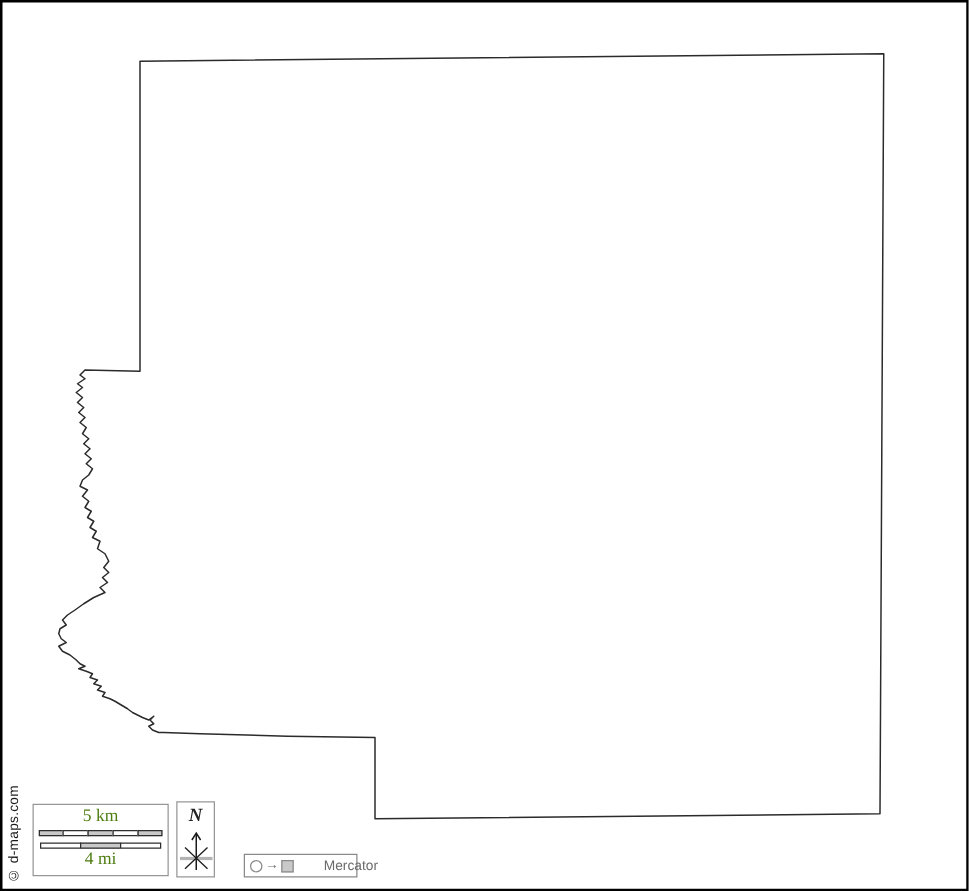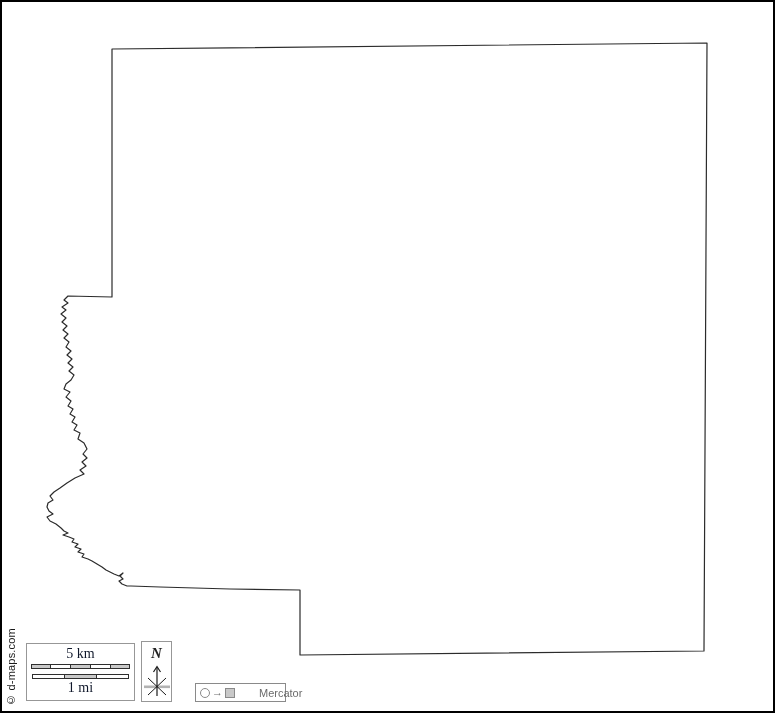--- a/index.html
+++ b/index.html
@@ -38,21 +38,21 @@
     left: 26px; top: 643px;
     width: 109px; height: 58px;
     box-sizing: border-box;
     border: 1px solid #979797;
     background: #ffffff;
     text-align: center;
   }
   .scale-label {
     font-family: "Liberation Serif", serif;
     font-size: 14px;
-    color: #0f172a;
+    color: #4d7c0f;
     line-height: 16px;
   }
   .scale-label.top { margin-top: 2px; }
   .scale-label.bottom { margin-top: 1px; }
   .bar {
     display: flex;
     margin: 2px auto 0 auto;
     height: 5px;
   }
   .bar.km { width: 100px; }
@@ -144,21 +144,21 @@
     <div class="seg white"></div>
     <div class="seg gray"></div>
     <div class="seg white"></div>
     <div class="seg gray"></div>
   </div>
   <div class="bar mi">
     <div class="seg white"></div>
     <div class="seg gray"></div>
     <div class="seg white"></div>
   </div>
-  <div class="scale-label bottom">1 mi</div>
+  <div class="scale-label bottom">4 mi</div>
 </div>
 
 <div class="north-box">
   <div class="north-label">N</div>
   <svg class="compass" width="28" height="38" viewBox="0 0 28 38" xmlns="http://www.w3.org/2000/svg">
     <rect x="1" y="24.5" width="26" height="2.6" fill="#b3b3b3"></rect>
     <line x1="5" y1="17" x2="23" y2="34" stroke="#1a1a1a" stroke-width="1"></line>
     <line x1="5" y1="34" x2="23" y2="17" stroke="#1a1a1a" stroke-width="1"></line>
     <line x1="14" y1="6" x2="14" y2="35" stroke="#1a1a1a" stroke-width="1.2"></line>
     <polyline points="10.5,11 14,5.5 17.5,11" fill="none" stroke="#1a1a1a" stroke-width="1.2"></polyline>

